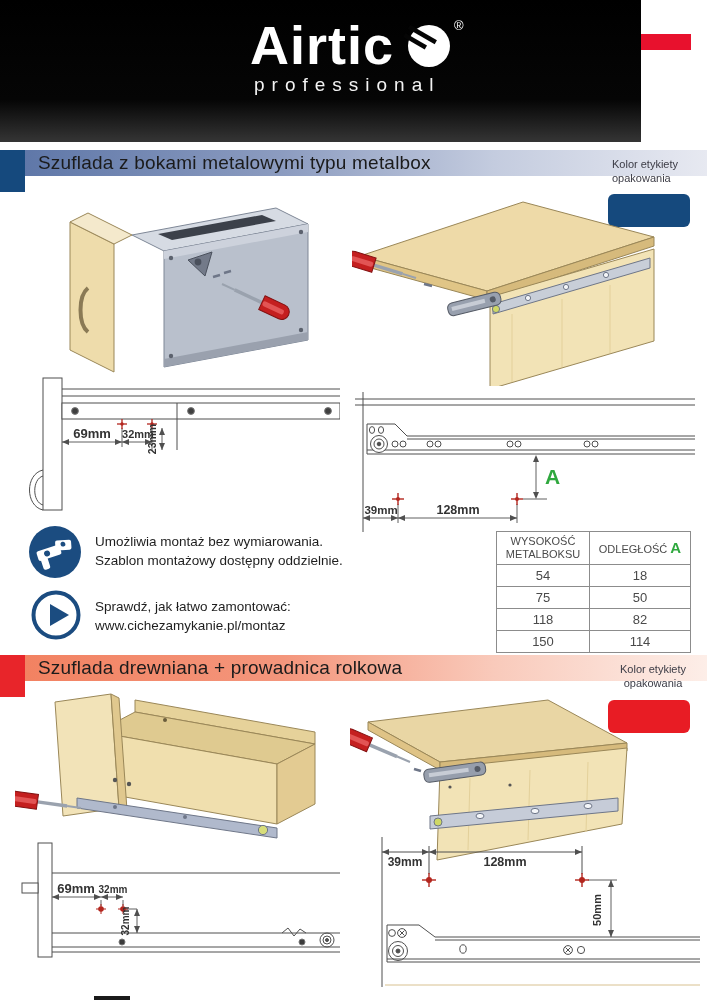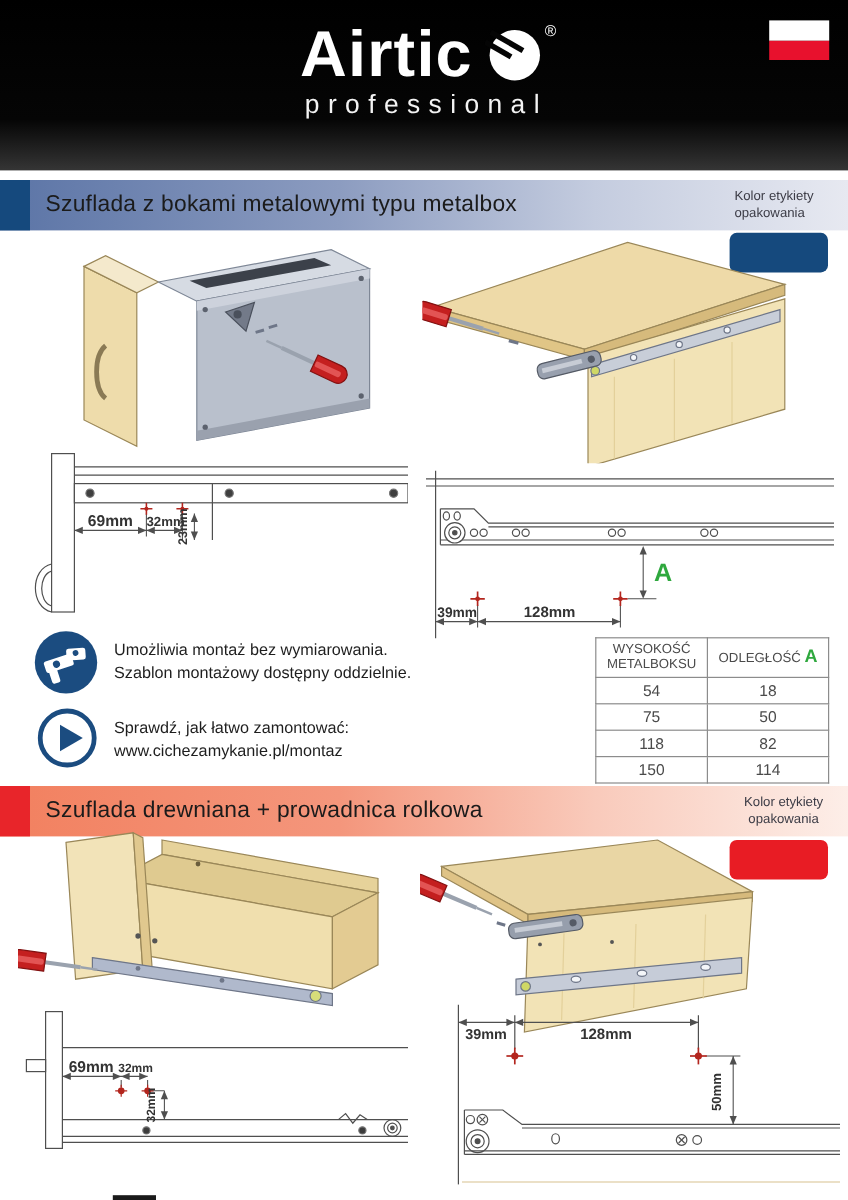--- a/index.html
+++ b/index.html
@@ -1,32 +1,32 @@
 <!DOCTYPE html>
 <html><head>
 <meta charset="utf-8">
 <style>
   html,body{margin:0;padding:0;background:#fff;font-family:"Liberation Sans",sans-serif;}
   .page{position:relative;width:707px;height:1000px;background:#fff;overflow:hidden;}
   svg text{font-family:"Liberation Sans",sans-serif;}
 
   
-  .header{position:absolute;left:0;top:0;width:707px;height:142px;
+  .header{position:absolute;left:0;top:0;width:641px;height:142px;
           background:linear-gradient(180deg,#000 0%,#050505 70%,#353535 100%);}
   .logo{position:absolute;left:250px;top:18px;color:#fff;}
   .brand-row{display:flex;align-items:flex-start;}
   .brand{font-size:54px;font-weight:bold;letter-spacing:1px;line-height:1;}
   .logo-icon{margin:2px 0 0 10px;}
   .registered{font-size:13px;margin-top:0px;color:#fff;}
-  .subtitle{font-size:22px;letter-spacing:7px;color:#f3f3f3;margin-top:2px;padding-left:4px;}
+  .subtitle{font-size:19px;letter-spacing:7px;color:#f3f3f3;margin-top:2px;padding-left:4px;}
   .flag{position:absolute;left:641px;top:17px;width:50px;height:33px;}
   .flag .half{width:100%;height:50%;}
 
   
-  .bar{position:absolute;left:0;width:707px;height:42px;}
+  .bar{position:absolute;left:0;width:707px;height:26px;}
   .bar-blue{top:150px;background:linear-gradient(90deg,#5b74a6 0%,#8c9cc0 40%,#c4ccdf 70%,#e7e9f1 100%);}
   .bar-red{top:655px;background:linear-gradient(90deg,#f2805f 0%,#f4967c 40%,#f9cabb 70%,#fdeee8 100%);text-align:center;}
   .bar-tab{position:absolute;left:0;top:0;width:25px;height:42px;}
   .bar-tab-blue{background:#15497d;}
   .bar-tab-red{background:#e8252a;}
   .bar-title{position:absolute;left:38px;top:50%;transform:translateY(-50%);
              font-size:19px;color:#1b1b1b;letter-spacing:.2px;white-space:nowrap;}
   .pack-label{position:absolute;left:612px;top:7px;width:82px;font-size:11px;
               line-height:1.3;color:#3c3c46;}
   .swatch{position:absolute;width:82px;height:33px;border-radius:6px;}

